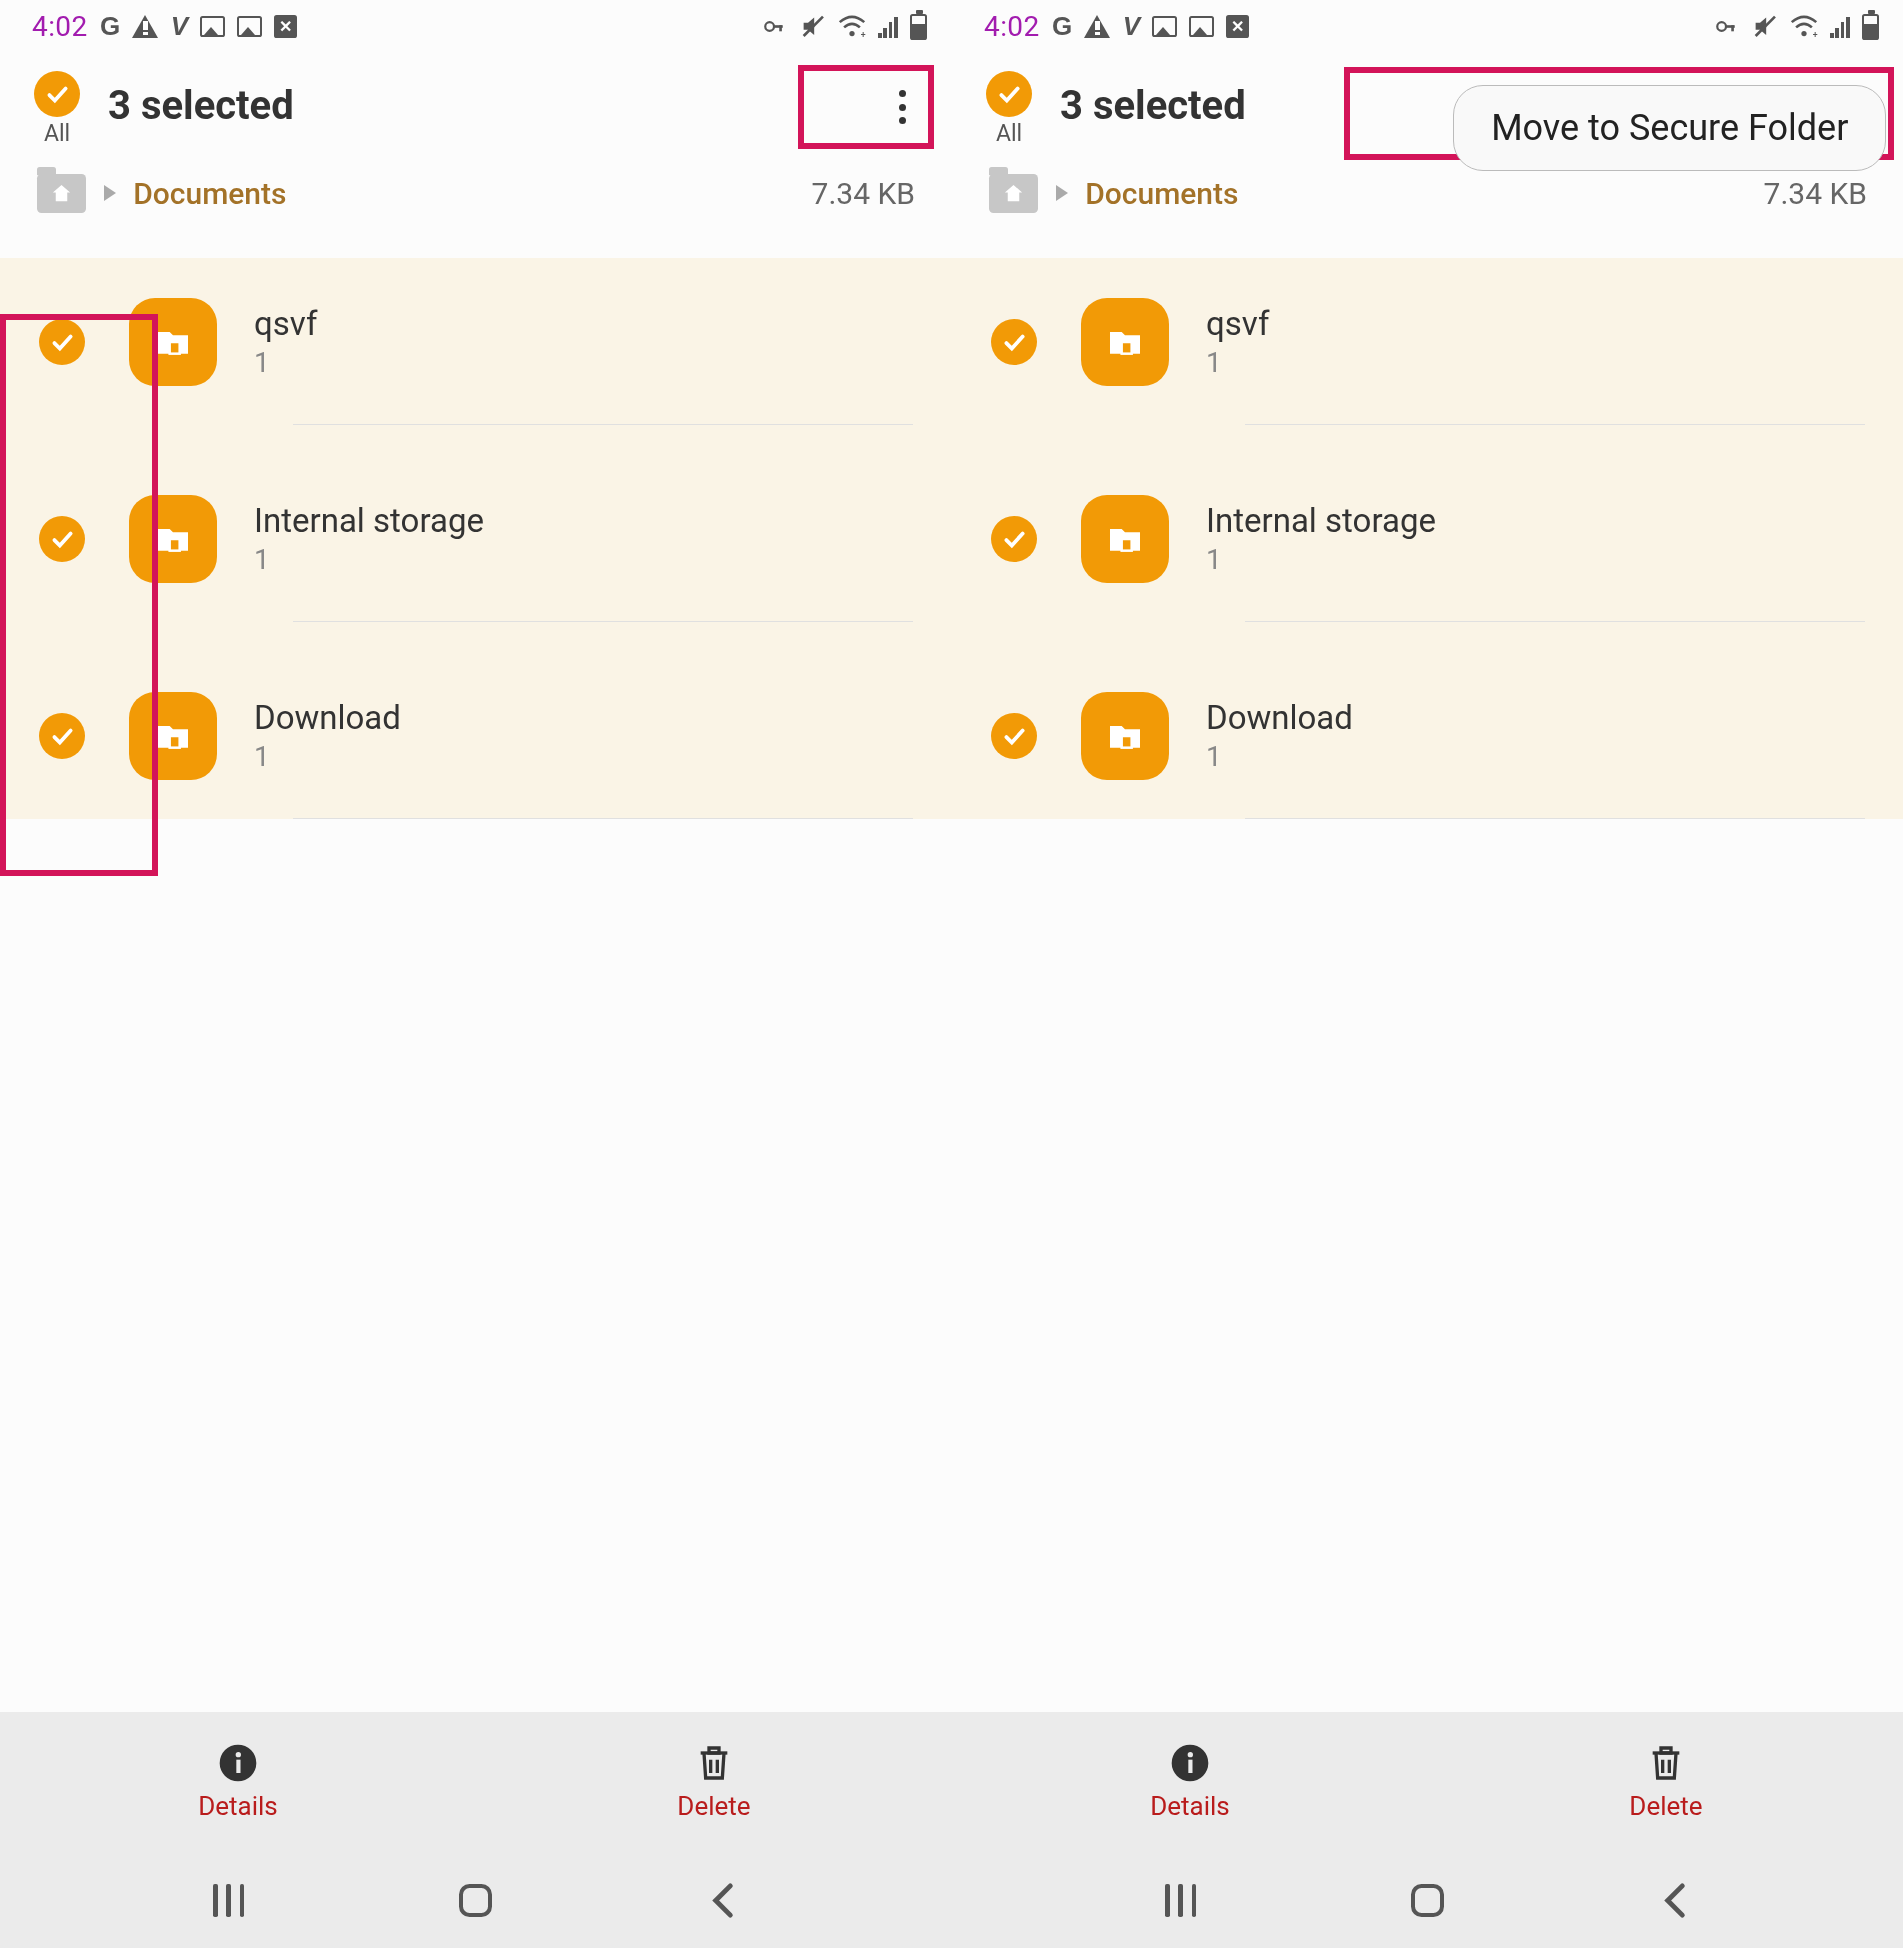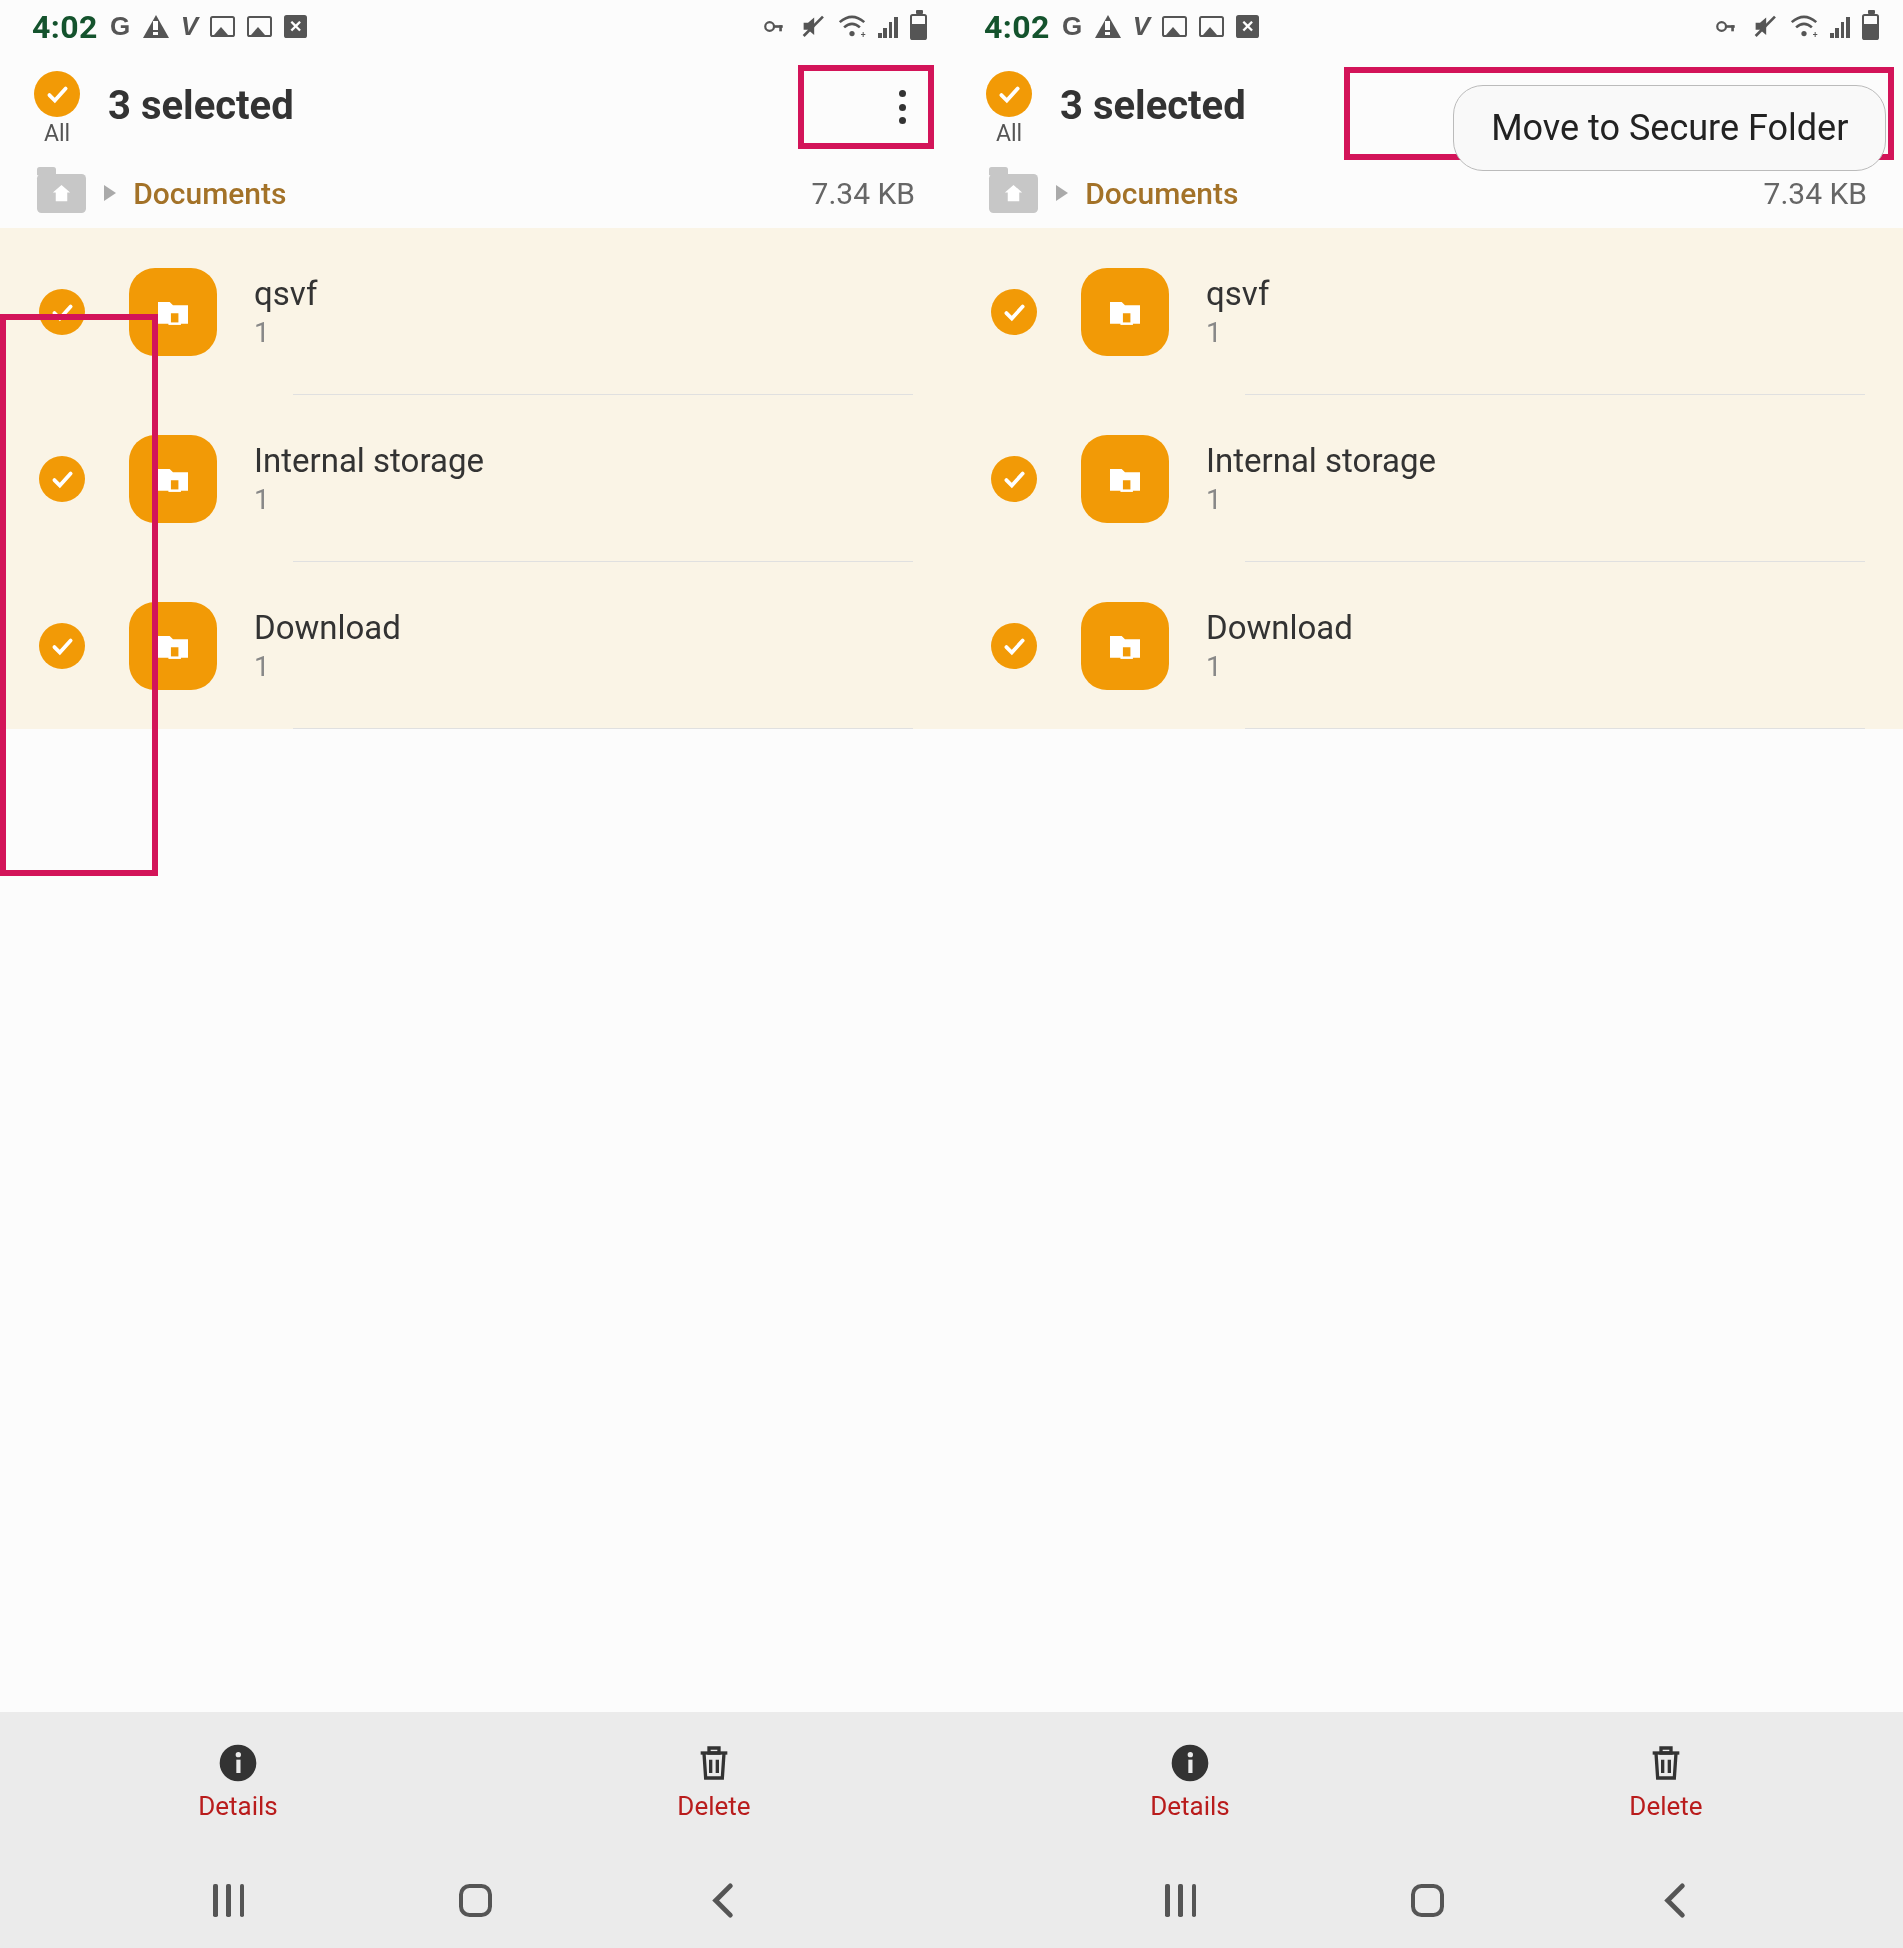--- a/index.html
+++ b/index.html
@@ -23,21 +23,21 @@
   .phone{
     width:50%;height:100%;position:relative;background:var(--bg);
     display:flex;flex-direction:column;overflow:hidden;
   }
   
   .status{
     height:53px;display:flex;align-items:center;justify-content:space-between;
     padding:0 24.6px 0 32px;font-size:26px;font-weight:500;color:#555;background:var(--bg);
   }
   .status .left,.status .right{display:flex;align-items:center;gap:12.3px;}
-  .status .time{font-size:32px;font-weight:700;color:#14532d;letter-spacing:0.4px;}
+  .status .time{font-size:28px;font-weight:400;color:#a21caf;letter-spacing:0.4px;}
   .status svg{display:block;}
   .gicon{font-family:Arial;font-weight:700;font-size:26px;color:#555;}
   .tri{width:0;height:0;border-left:13px solid transparent;border-right:13px solid transparent;border-bottom:23px solid #555;position:relative;}
   .tri .bang{position:absolute;left:-2.6px;top:6.1px;width:5.3px;height:8.8px;background:#fff;}
   .tri .dot{position:absolute;left:-2.6px;top:16.7px;width:5.3px;height:3.5px;background:#fff;}
   .pic{width:24.6px;height:21px;border:2.6px solid #555;border-radius:2.6px;position:relative;}
   .pic::after{content:"";position:absolute;bottom:0;left:1.8px;width:0;height:0;border-left:7px solid transparent;border-right:7px solid transparent;border-bottom:8.8px solid #555;}
   .xsq{width:23px;height:23px;background:#555;border-radius:2.6px;color:#fff;font-size:16px;font-weight:700;display:flex;align-items:center;justify-content:center;}
   .key{font-size:23px;color:#555;}
   .mute{width:24.6px;height:24.6px;}
@@ -83,21 +83,21 @@
     display:flex;align-items:center;justify-content:center;
   }
   .home-folder::before{content:"";position:absolute;top:-7px;left:0;width:19.3px;height:8.8px;background:#c7c7c7;border-radius:2.6px 2.6px 0 0;}
   .home-folder svg{width:23px;height:23px;}
   .tri-right{width:0;height:0;border-top:8.8px solid transparent;border-bottom:8.8px solid transparent;border-left:12.3px solid #aaa;}
   .crumb-text{font-size:30px;color:var(--brownish);font-weight:500;}
   .size-text{font-size:30px;color:#666;}
   
   .files{background:var(--bg);flex:1;overflow:hidden;}
   .files-bg{background:var(--orange-light);}
-  .file-row{height:167px;display:flex;align-items:center;padding:0 39px;position:relative;}
+  .file-row{height:167px;display:flex;align-items:center;padding:0 39px;position:relative;margin-top:30px;}
   .file-row .check{flex:0 0 auto;margin-right:44px;}
   .file-row .check .check-circle{width:46px;height:46px;}
   .file-icon{
     width:88px;height:88px;background:var(--orange);border-radius:26px;
     display:flex;align-items:center;justify-content:center;margin-right:37px;flex:0 0 auto;
   }
   .file-icon svg{width:40px;height:40px;}
   .file-text{flex:1;min-width:0;}
   .file-name{font-size:33px;color:#333;margin-bottom:3.5px;}
   .file-sub{font-size:28px;color:#888;}

